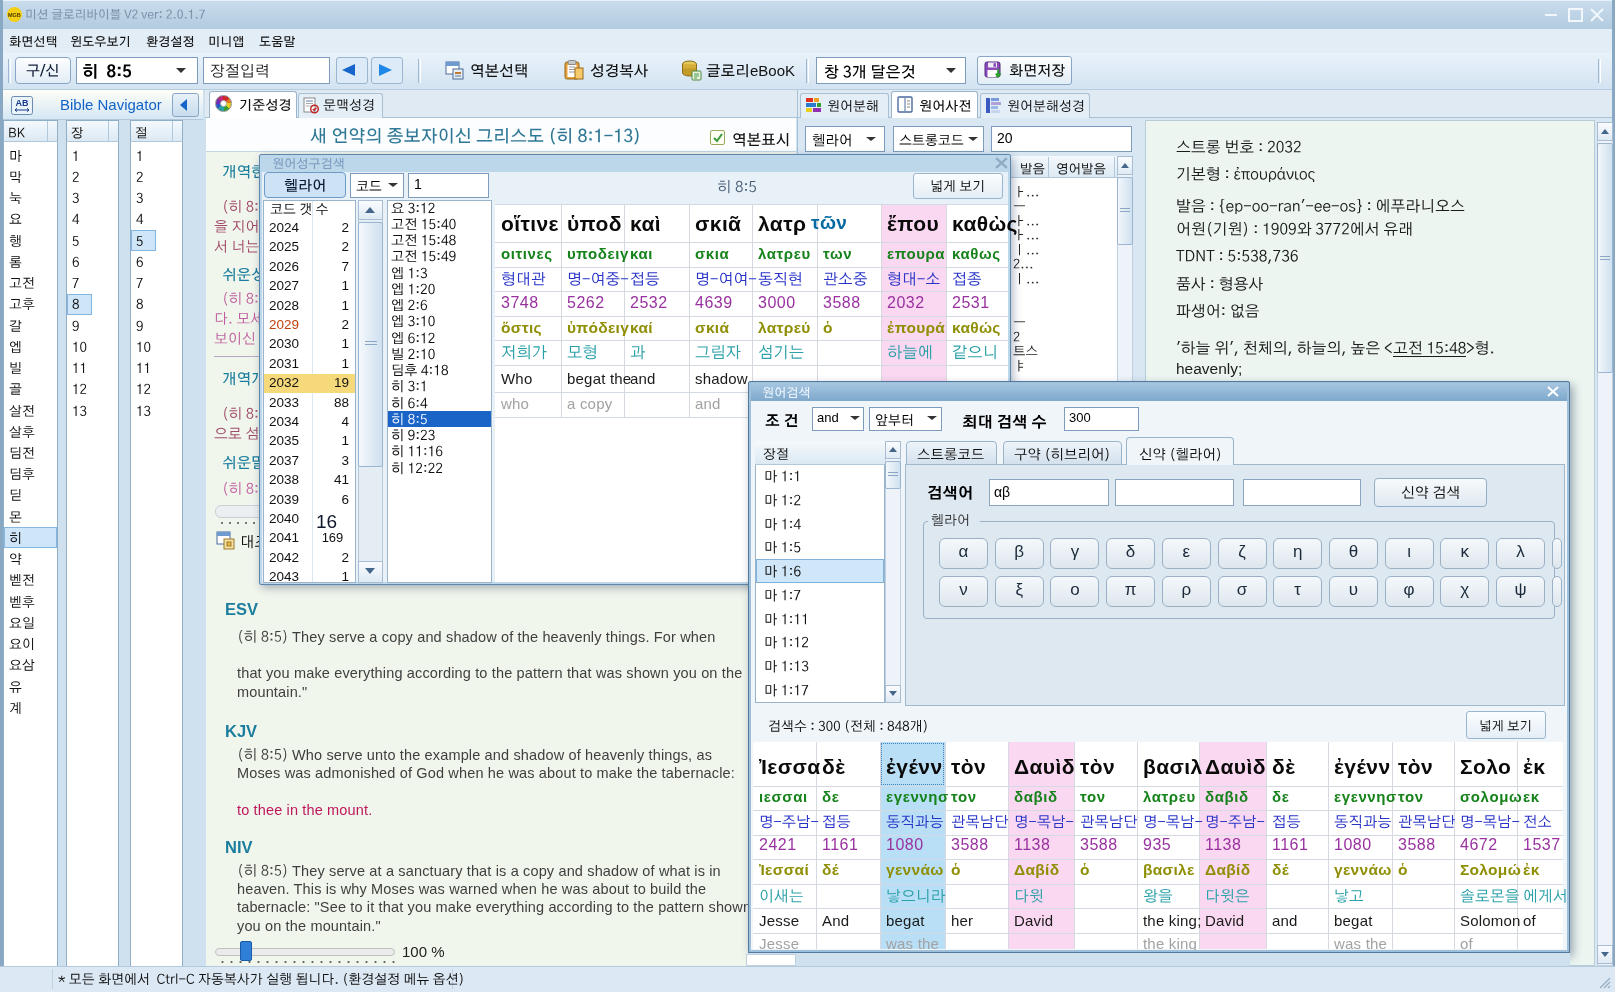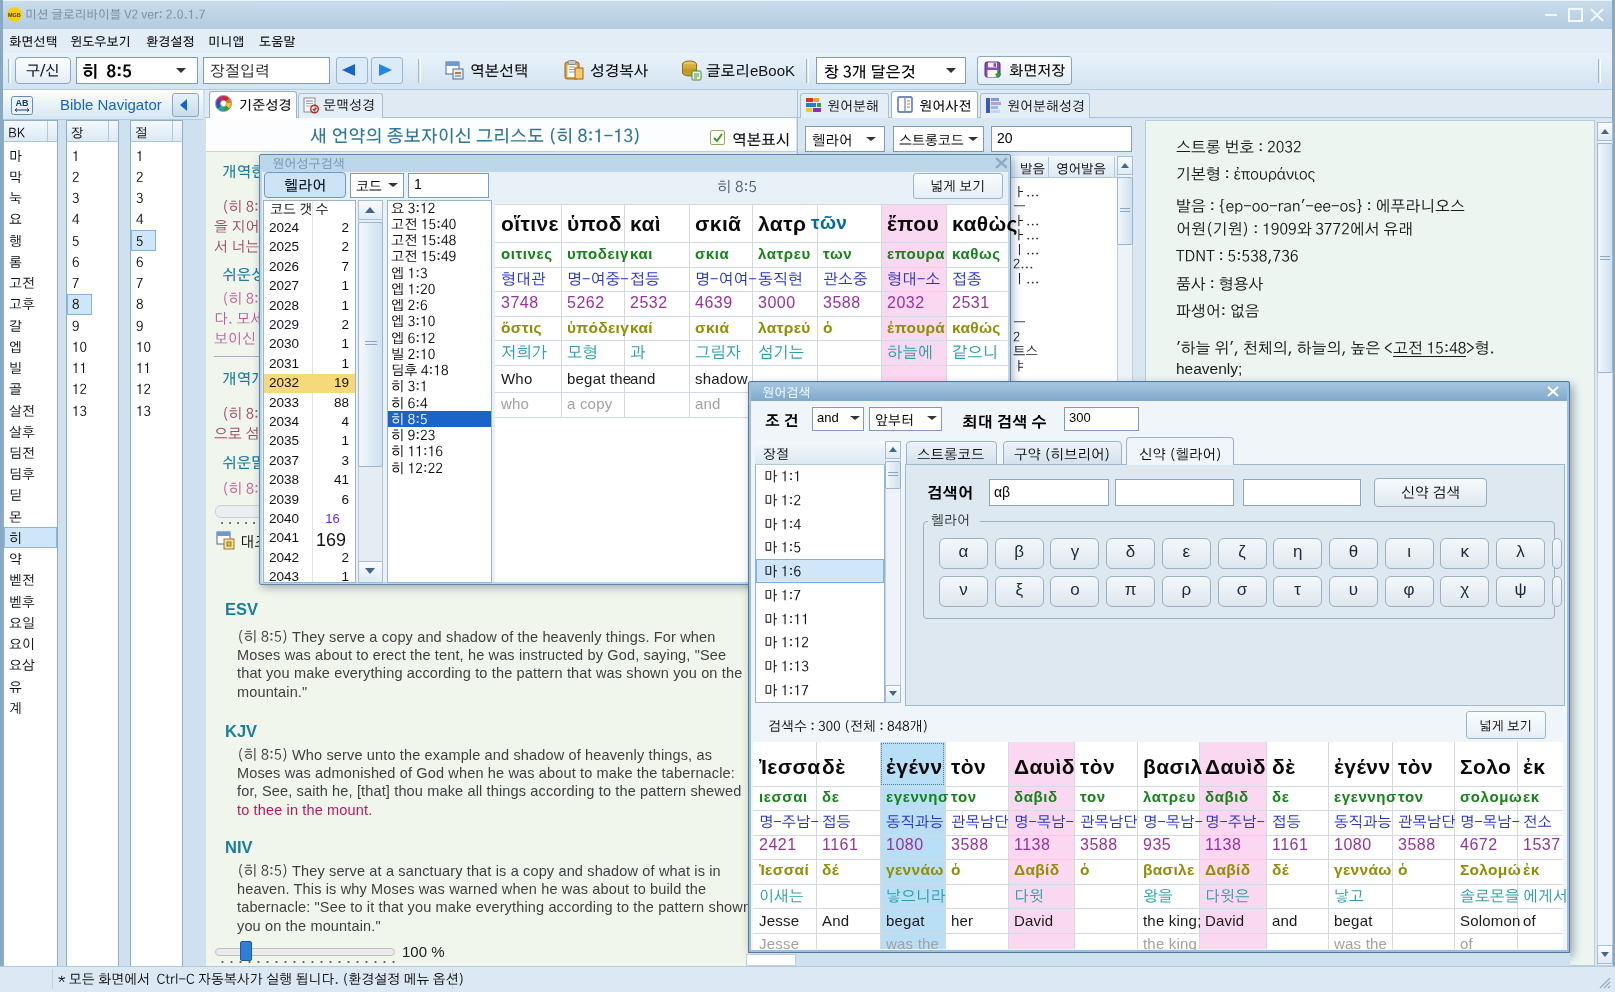--- a/index.html
+++ b/index.html
@@ -826,35 +826,33 @@
 <div class="a" style="left:225px;top:600px;font-size:16.5px;font-weight:bold;color:#1b7e9e">ESV</div>
 <svg class="a" style="left:237.0px;top:630.4px;width:55.0px;height:14.5px;" viewBox="0 -817 3882 1024" fill="#3f3f3f">
       <use href="#q119"></use>
       <use href="#q80" x="454"></use>
       <use href="#q95" x="1688"></use>
       <use href="#q121" x="2257"></use>
       <use href="#q92" x="2609"></use>
       <use href="#q122" x="3178"></use>
     </svg>
 <div class="a" style="left:291.97px;top:629px;font-size:14.5px;color:#3f3f3f;letter-spacing:0.15px;white-space:pre">They serve a copy and shadow of the heavenly things. For when</div>
-<div class="a" style="left:237px;top:647.2px;font-size:14.5px;color:#3f3f3f;letter-spacing:0.15px;white-space:pre">Moses was about to erect the tent, he was instructed by God, saying, "See</div>
 <div class="a" style="left:237px;top:665.4px;font-size:14.5px;color:#3f3f3f;letter-spacing:0.15px;white-space:pre">that you make everything according to the pattern that was shown you on the</div>
 <div class="a" style="left:237px;top:683.6px;font-size:14.5px;color:#3f3f3f;letter-spacing:0.15px;white-space:pre">mountain."</div>
 <div class="a" style="left:225px;top:722px;font-size:16.5px;font-weight:bold;color:#1b7e9e">KJV</div>
 <svg class="a" style="left:237.0px;top:748.4px;width:55.0px;height:14.5px;" viewBox="0 -817 3882 1024" fill="#3f3f3f">
       <use href="#q119"></use>
       <use href="#q80" x="454"></use>
       <use href="#q95" x="1688"></use>
       <use href="#q121" x="2257"></use>
       <use href="#q92" x="2609"></use>
       <use href="#q122" x="3178"></use>
     </svg>
 <div class="a" style="left:291.97px;top:747px;font-size:14.5px;color:#3f3f3f;letter-spacing:0.15px;white-space:pre">Who serve unto the example and shadow of heavenly things, as</div>
 <div class="a" style="left:237px;top:765.2px;font-size:14.5px;color:#3f3f3f;letter-spacing:0.15px;white-space:pre">Moses was admonished of God when he was about to make the tabernacle:</div>
-<div class="a" style="left:237px;top:783.4px;font-size:14.5px;color:#3f3f3f;letter-spacing:0.15px;white-space:pre">for, See, saith he, [that] thou make all things according to the pattern shewed</div>
 <div class="a" style="left:237px;top:801.6px;font-size:14.5px;color:#be185d;letter-spacing:0.15px;white-space:pre">to thee in the mount.</div>
 <div class="a" style="left:225px;top:838px;font-size:16.5px;font-weight:bold;color:#1b7e9e">NIV</div>
 <svg class="a" style="left:237.0px;top:864.4px;width:55.0px;height:14.5px;" viewBox="0 -817 3882 1024" fill="#3f3f3f">
       <use href="#q119"></use>
       <use href="#q80" x="454"></use>
       <use href="#q95" x="1688"></use>
       <use href="#q121" x="2257"></use>
       <use href="#q92" x="2609"></use>
       <use href="#q122" x="3178"></use>
     </svg>
@@ -1243,21 +1241,21 @@
 <div class="a" style="left:269px;top:220px;z-index:10;font-size:13.5px;color:#111">2024</div>
 <div class="a" style="left:316px;top:220px;z-index:10;font-size:13.5px;color:#111;width:33px;text-align:right">2</div>
 <div class="a" style="left:269px;top:239.4px;z-index:10;font-size:13.5px;color:#111">2025</div>
 <div class="a" style="left:316px;top:239.4px;z-index:10;font-size:13.5px;color:#111;width:33px;text-align:right">2</div>
 <div class="a" style="left:269px;top:258.8px;z-index:10;font-size:13.5px;color:#111">2026</div>
 <div class="a" style="left:316px;top:258.8px;z-index:10;font-size:13.5px;color:#111;width:33px;text-align:right">7</div>
 <div class="a" style="left:269px;top:278.2px;z-index:10;font-size:13.5px;color:#111">2027</div>
 <div class="a" style="left:316px;top:278.2px;z-index:10;font-size:13.5px;color:#111;width:33px;text-align:right">1</div>
 <div class="a" style="left:269px;top:297.6px;z-index:10;font-size:13.5px;color:#111">2028</div>
 <div class="a" style="left:316px;top:297.6px;z-index:10;font-size:13.5px;color:#111;width:33px;text-align:right">1</div>
-<div class="a" style="left:269px;top:317px;z-index:10;font-size:13.5px;color:#0f172a">2029</div>
+<div class="a" style="left:269px;top:317px;z-index:10;font-size:13.5px;color:#c2410c">2029</div>
 <div class="a" style="left:316px;top:317px;z-index:10;font-size:13.5px;color:#111;width:33px;text-align:right">2</div>
 <div class="a" style="left:269px;top:336.4px;z-index:10;font-size:13.5px;color:#111">2030</div>
 <div class="a" style="left:316px;top:336.4px;z-index:10;font-size:13.5px;color:#111;width:33px;text-align:right">1</div>
 <div class="a" style="left:269px;top:355.8px;z-index:10;font-size:13.5px;color:#111">2031</div>
 <div class="a" style="left:316px;top:355.8px;z-index:10;font-size:13.5px;color:#111;width:33px;text-align:right">1</div>
 <div class="a" style="left:264px;top:374.2px;width:91px;height:19px;z-index:10;background:#f6d97b"></div>
 <div class="a" style="left:269px;top:375.2px;z-index:10;font-size:13.5px;color:#111">2032</div>
 <div class="a" style="left:316px;top:375.2px;z-index:10;font-size:13.5px;color:#111;width:33px;text-align:right">19</div>
 <div class="a" style="left:269px;top:394.6px;z-index:10;font-size:13.5px;color:#111">2033</div>
 <div class="a" style="left:316px;top:394.6px;z-index:10;font-size:13.5px;color:#111;width:33px;text-align:right">88</div>
@@ -1265,23 +1263,23 @@
 <div class="a" style="left:316px;top:414px;z-index:10;font-size:13.5px;color:#111;width:33px;text-align:right">4</div>
 <div class="a" style="left:269px;top:433.4px;z-index:10;font-size:13.5px;color:#111">2035</div>
 <div class="a" style="left:316px;top:433.4px;z-index:10;font-size:13.5px;color:#111;width:33px;text-align:right">1</div>
 <div class="a" style="left:269px;top:452.8px;z-index:10;font-size:13.5px;color:#111">2037</div>
 <div class="a" style="left:316px;top:452.8px;z-index:10;font-size:13.5px;color:#111;width:33px;text-align:right">3</div>
 <div class="a" style="left:269px;top:472.2px;z-index:10;font-size:13.5px;color:#111">2038</div>
 <div class="a" style="left:316px;top:472.2px;z-index:10;font-size:13.5px;color:#111;width:33px;text-align:right">41</div>
 <div class="a" style="left:269px;top:491.6px;z-index:10;font-size:13.5px;color:#111">2039</div>
 <div class="a" style="left:316px;top:491.6px;z-index:10;font-size:13.5px;color:#111;width:33px;text-align:right">6</div>
 <div class="a" style="left:269px;top:511px;z-index:10;font-size:13.5px;color:#111">2040</div>
-<div class="a" style="left:316px;top:511px;z-index:10;font-size:13px;color:#6d28d9;width:33px;text-align:center">16</div>
+<div class="a" style="left:316px;top:511px;z-index:10;font-size:19px;color:#0f172a;width:33px;text-align:left">16</div>
 <div class="a" style="left:269px;top:530.4px;z-index:10;font-size:13.5px;color:#111">2041</div>
-<div class="a" style="left:316px;top:530.4px;z-index:10;font-size:18px;color:#111;width:33px;text-align:left">169</div>
+<div class="a" style="left:316px;top:530.4px;z-index:10;font-size:13px;color:#111;width:33px;text-align:center">169</div>
 <div class="a" style="left:269px;top:549.8px;z-index:10;font-size:13.5px;color:#111">2042</div>
 <div class="a" style="left:316px;top:549.8px;z-index:10;font-size:13.5px;color:#111;width:33px;text-align:right">2</div>
 <div class="a" style="left:269px;top:569.2px;z-index:10;font-size:13.5px;color:#111">2043</div>
 <div class="a" style="left:316px;top:569.2px;z-index:10;font-size:13.5px;color:#111;width:33px;text-align:right">1</div>
 <div class="a" style="left:358px;top:200px;width:25px;height:383px;z-index:10;background:#e4ecf4;border:1px solid #b8cada"></div>
 <div class="a" style="left:358px;top:200px;width:25px;height:20px;z-index:10;background:linear-gradient(#fafcfe,#dfeaf4);border:1px solid #a8bcd2"></div>
 <div class="a" style="z-index:10;left:365px;top:207px;width:0;height:0;border-style:solid;border-width:0 5.5px 6px 5.5px;border-color:transparent transparent #44668a transparent"></div>
 <div class="a" style="left:358px;top:222px;width:25px;height:245px;z-index:10;background:linear-gradient(90deg,#f4f8fc,#cfe0ef);border:1px solid #9ab5d0;border-radius:2px"></div>
 <div class="a" style="left:365px;top:341px;width:12px;height:1px;z-index:10;background:#8aa6c2"></div>
 <div class="a" style="left:365px;top:344px;width:12px;height:1px;z-index:10;background:#8aa6c2"></div>

